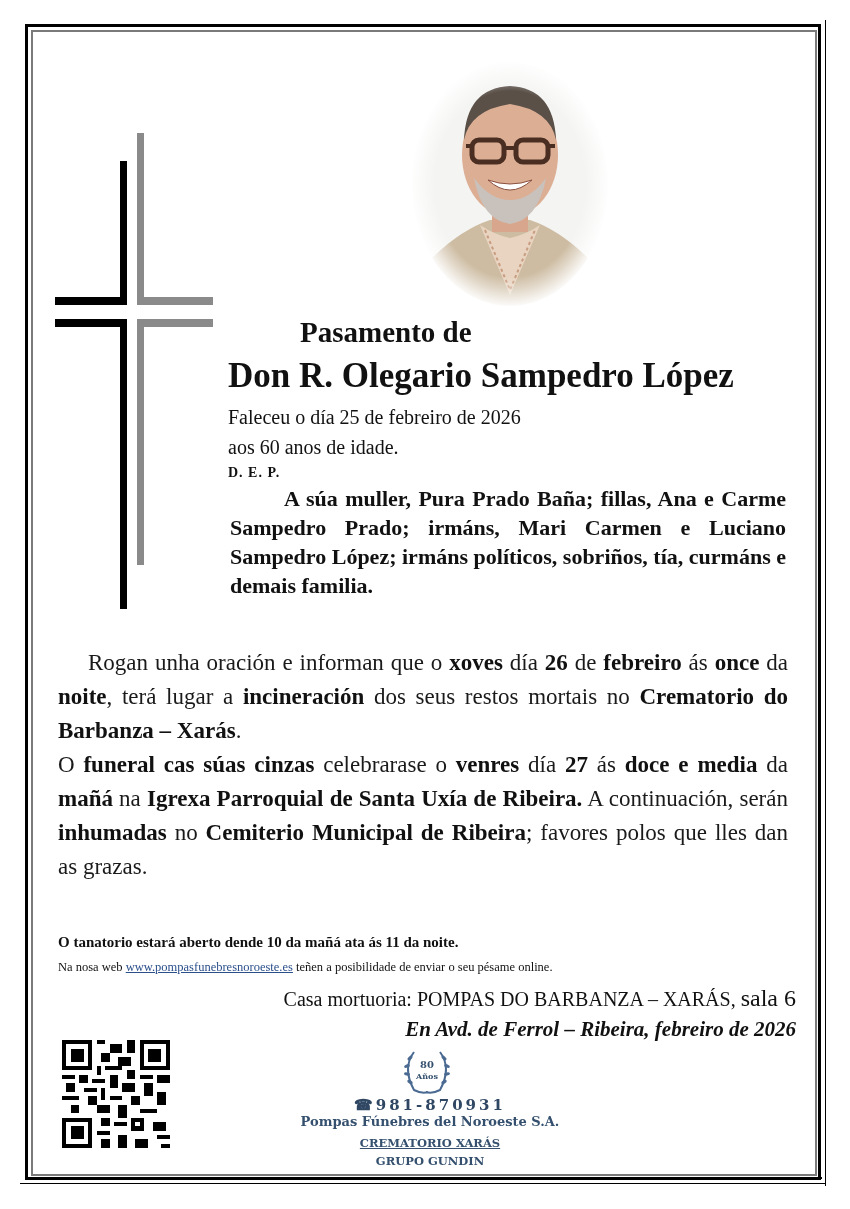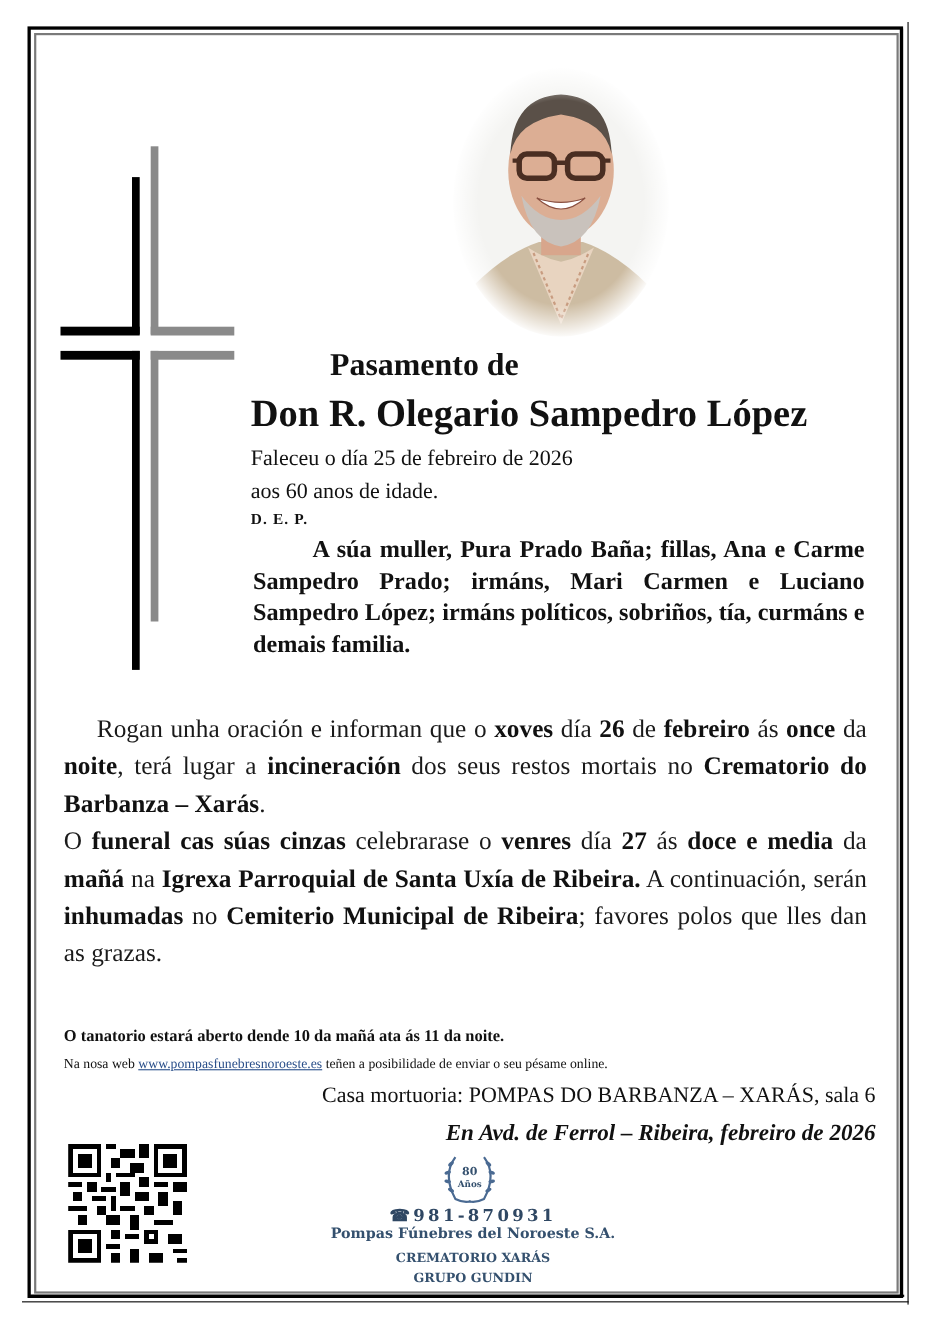--- a/index.html
+++ b/index.html
@@ -39,31 +39,31 @@
   .body { position: absolute; left: 58px; top: 646px; width: 730px; font-size: 23px;
           line-height: 34px; text-align: justify; color: #1a1a1a; }
   .body b { font-weight: bold; color: #111; }
   .body .p1 { text-indent: 30px; }
 
   .tanatorio { position: absolute; left: 58px; top: 934px; font-size: 15px; font-weight: bold; white-space: nowrap; }
   .web { position: absolute; left: 58px; top: 960px; font-size: 12.5px; white-space: nowrap; }
   .web a { color: #2a4f8a; text-decoration: underline; }
 
   .casa { position: absolute; right: 54px; top: 985px; font-size: 20px; white-space: nowrap; text-align: right; }
-  .casa .sala { font-size: 20px; }
+  .casa .sala { font-size: 24px; }
   .place { position: absolute; right: 54px; top: 1017px; font-size: 21px; font-style: italic; font-weight: bold; white-space: nowrap; }
 
   .qr { position: absolute; left: 62px; top: 1040px; width: 108px; height: 108px; }
 
   .footer { position: absolute; left: 270px; width: 320px; text-align: center; color: #34506e;
             font-family: "DejaVu Serif", "Liberation Serif", serif; }
   .logo { position: absolute; left: 398px; top: 1046px; width: 58px; height: 50px; }
   .phone { top: 1096px; font-size: 15px; font-weight: bold; letter-spacing: 3px; color: #2f4763; }
   .company { top: 1114px; font-size: 13px; font-weight: bold; color: #34506e; }
-  .crem { top: 1136px; font-size: 11.5px; font-weight: bold; }
+  .crem { top: 1136px; font-size: 11.5px; font-weight: bold; text-decoration: underline; }
   .grupo { top: 1154px; font-size: 11.5px; font-weight: bold; }
 </style>
 </head>
 <body>
 
 <div class="frame-outer"></div>
 <div class="frame-inner"></div>
 <div class="frame-right-line2"></div>
 <div class="frame-bottom-line2"></div>
 <div class="frame-right-line"></div>

